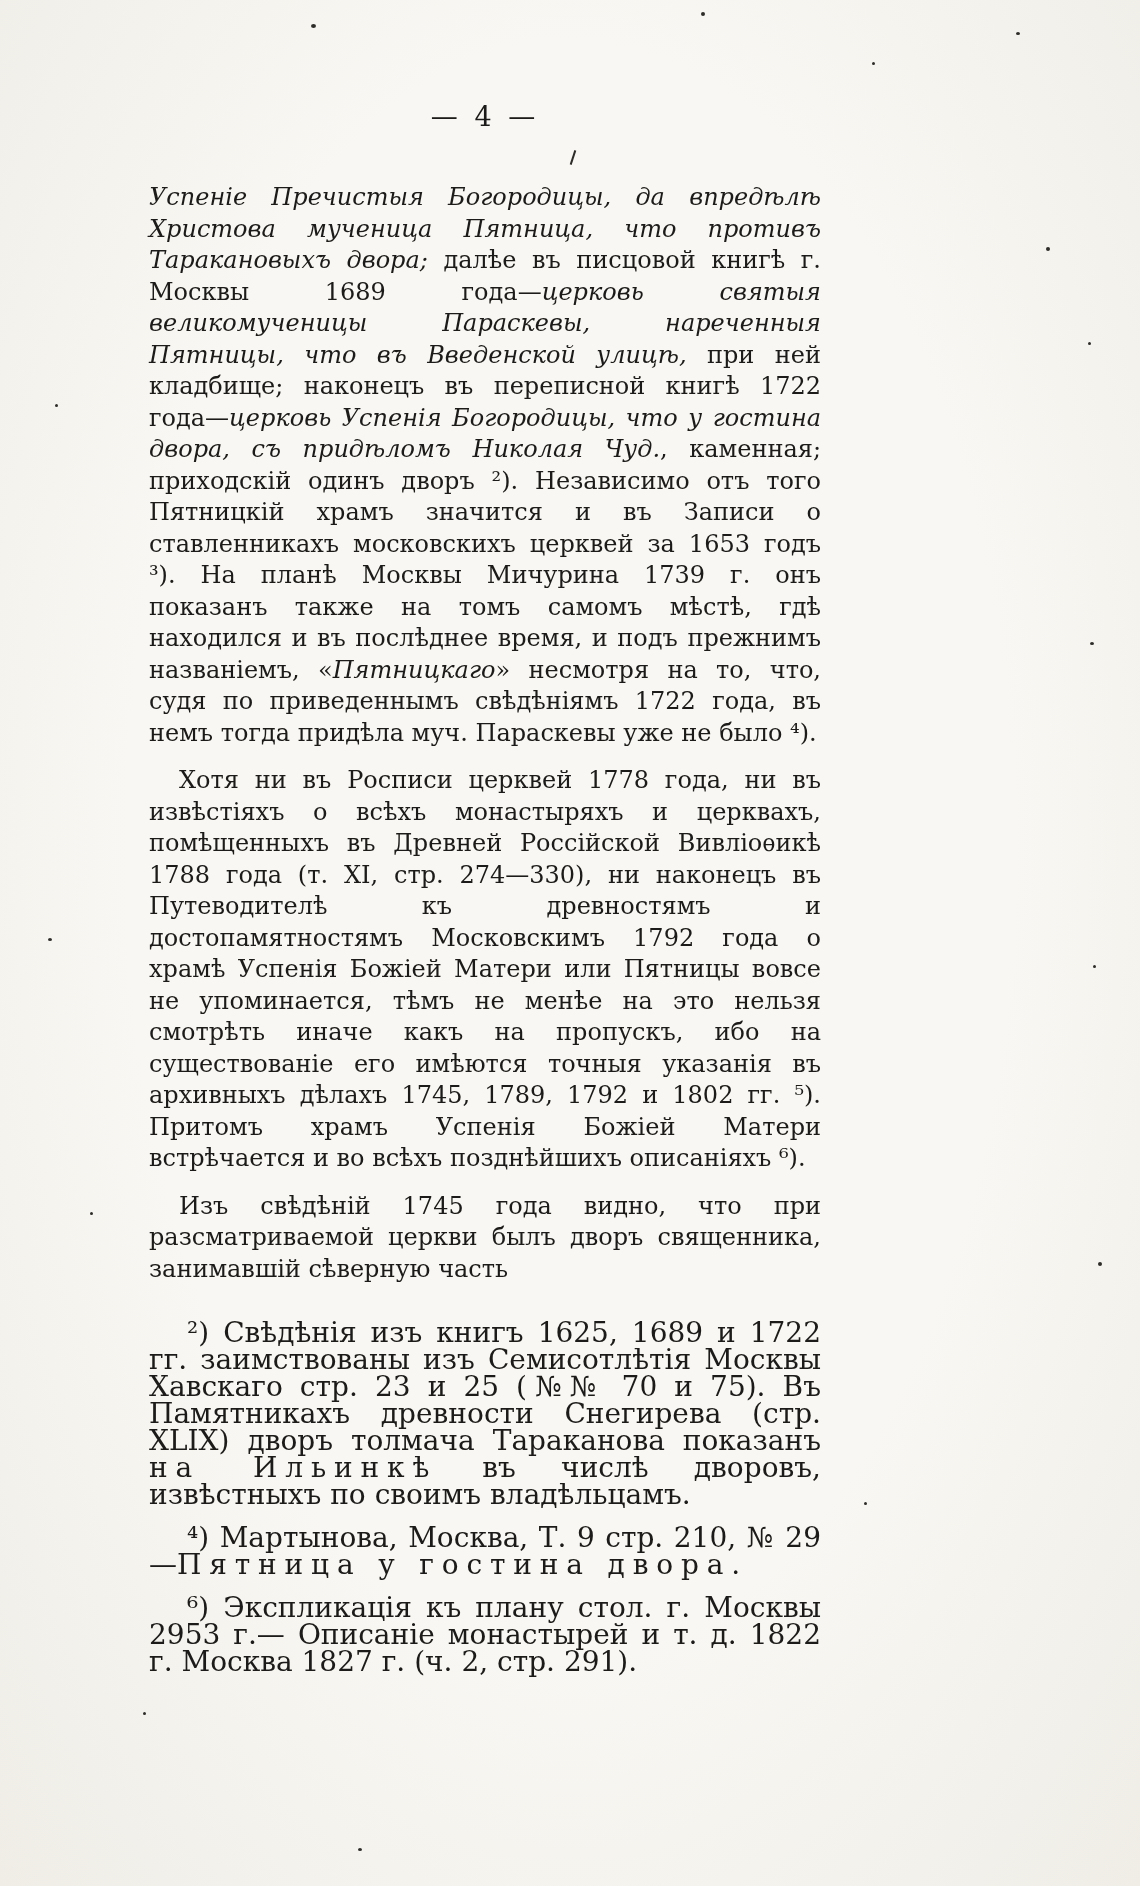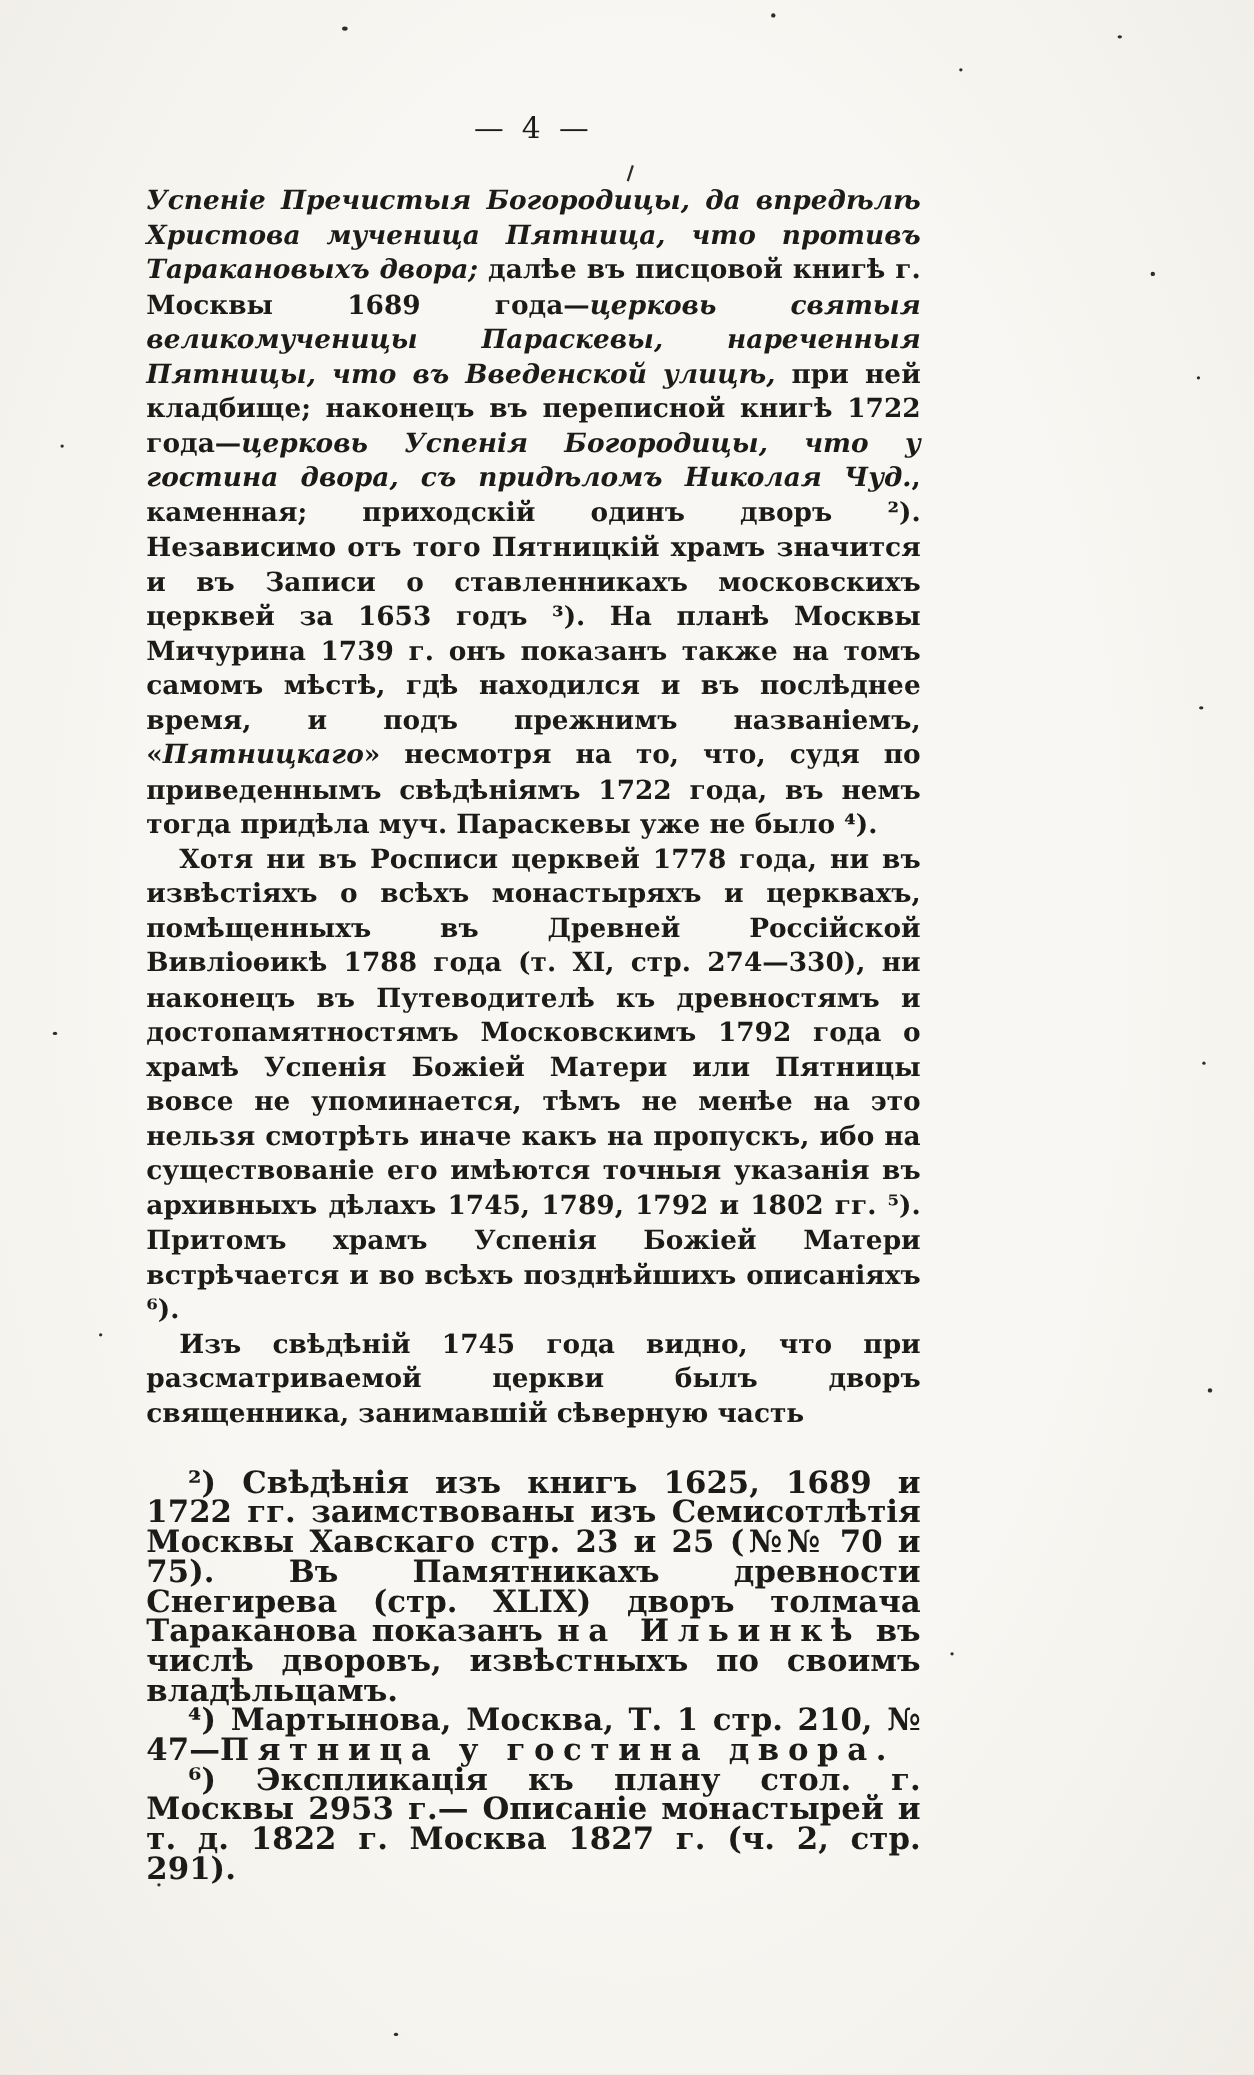--- a/index.html
+++ b/index.html
@@ -19,21 +19,21 @@
     position: absolute;
     top: 101px; left: 133px; width: 704px;
     text-align: center;
     font-size: 27px;
     letter-spacing: 4px;
   }
   .textblock {
     position: absolute;
     top: 166px; left: 133px; width: 704px;
   }
-  p { margin: 0; text-align: justify; font-weight: bold; }
+  p { margin: 16px; text-align: justify; }
   .main p { font-size: 24px; line-height: 31.5px; }
   .indent { text-indent: 30px; }
   .it { font-style: italic; }
   .footnotes { margin-top: 34px; }
   .footnotes p { font-size: 28px; line-height: 27px; text-indent: 38px; }
   .sp { letter-spacing: 0.28em; }
   .speck {
     position: absolute;
     background: #2e2c29;
     border-radius: 50%;
@@ -72,18 +72,18 @@
   <div class="textblock">
 
     <div class="main">
       <p class="para"><span class="it">Успеніе Пречистыя Богородицы, да впредѣлѣ Христова мученица Пятница, что противъ Таракановыхъ двора; </span><span>далѣе въ писцовой книгѣ г. Москвы 1689 года—</span><span class="it">церковь святыя великомученицы Параскевы, нареченныя Пятницы, что въ Введенской улицѣ, </span><span>при ней кладбище; наконецъ въ переписной книгѣ 1722 года—</span><span class="it">церковь Успенія Богородицы, что у гостина двора, съ придѣломъ Николая Чуд.</span><span>, каменная; приходскій одинъ дворъ ²). Независимо отъ того Пятницкій храмъ значится и въ Записи о ставленникахъ московскихъ церквей за 1653 годъ ³). На планѣ Москвы Мичурина 1739 г. онъ показанъ также на томъ самомъ мѣстѣ, гдѣ находился и въ послѣднее время, и подъ прежнимъ названіемъ, «</span><span class="it">Пятницкаго</span><span>» несмотря на то, что, судя по приведеннымъ свѣдѣніямъ 1722 года, въ немъ тогда придѣла муч. Параскевы уже не было ⁴).</span></p>
       <p class="para indent">Хотя ни въ Росписи церквей 1778 года, ни въ извѣстіяхъ о всѣхъ монастыряхъ и церквахъ, помѣщенныхъ въ Древней Россійской Вивліоѳикѣ 1788 года (т. XI, стр. 274—330), ни наконецъ въ Путеводителѣ къ древностямъ и достопамятностямъ Московскимъ 1792 года о храмѣ Успенія Божіей Матери или Пятницы вовсе не упоминается, тѣмъ не менѣе на это нельзя смотрѣть иначе какъ на пропускъ, ибо на существованіе его имѣются точныя указанія въ архивныхъ дѣлахъ 1745, 1789, 1792 и 1802 гг. ⁵). Притомъ храмъ Успенія Божіей Матери встрѣчается и во всѣхъ позднѣйшихъ описаніяхъ ⁶).</p>
       <p class="para indent">Изъ свѣдѣній 1745 года видно, что при разсматриваемой церкви былъ дворъ священника, занимавшій сѣверную часть</p>
     </div>
 
     <div class="footnotes">
       <p class="fn"><span>²) Свѣдѣнія изъ книгъ 1625, 1689 и 1722 гг. заимствованы изъ Семисотлѣтія Москвы Хавскаго стр. 23 и 25 (№№ 70 и 75). Въ Памятникахъ древности Снегирева (стр. XLIX) дворъ толмача Тараканова показанъ </span><span class="sp">на Ильинкѣ</span><span> въ числѣ дворовъ, извѣстныхъ по своимъ владѣльцамъ.</span></p>
-      <p class="fn"><span>⁴) Мартынова, Москва, Т. 1 стр. 210, № 47—</span><span class="sp">Пятница у гостина двора.</span></p>
+      <p class="fn"><span>⁴) Мартынова, Москва, Т. 9 стр. 210, № 29—</span><span class="sp">Пятница у гостина двора.</span></p>
       <p class="fn">⁶) Экспликація къ плану стол. г. Москвы 2953 г.— Описаніе монастырей и т. д. 1822 г. Москва 1827 г. (ч. 2, стр. 291).</p>
     </div>
 
   </div>
 </div>
 
 </body></html>

